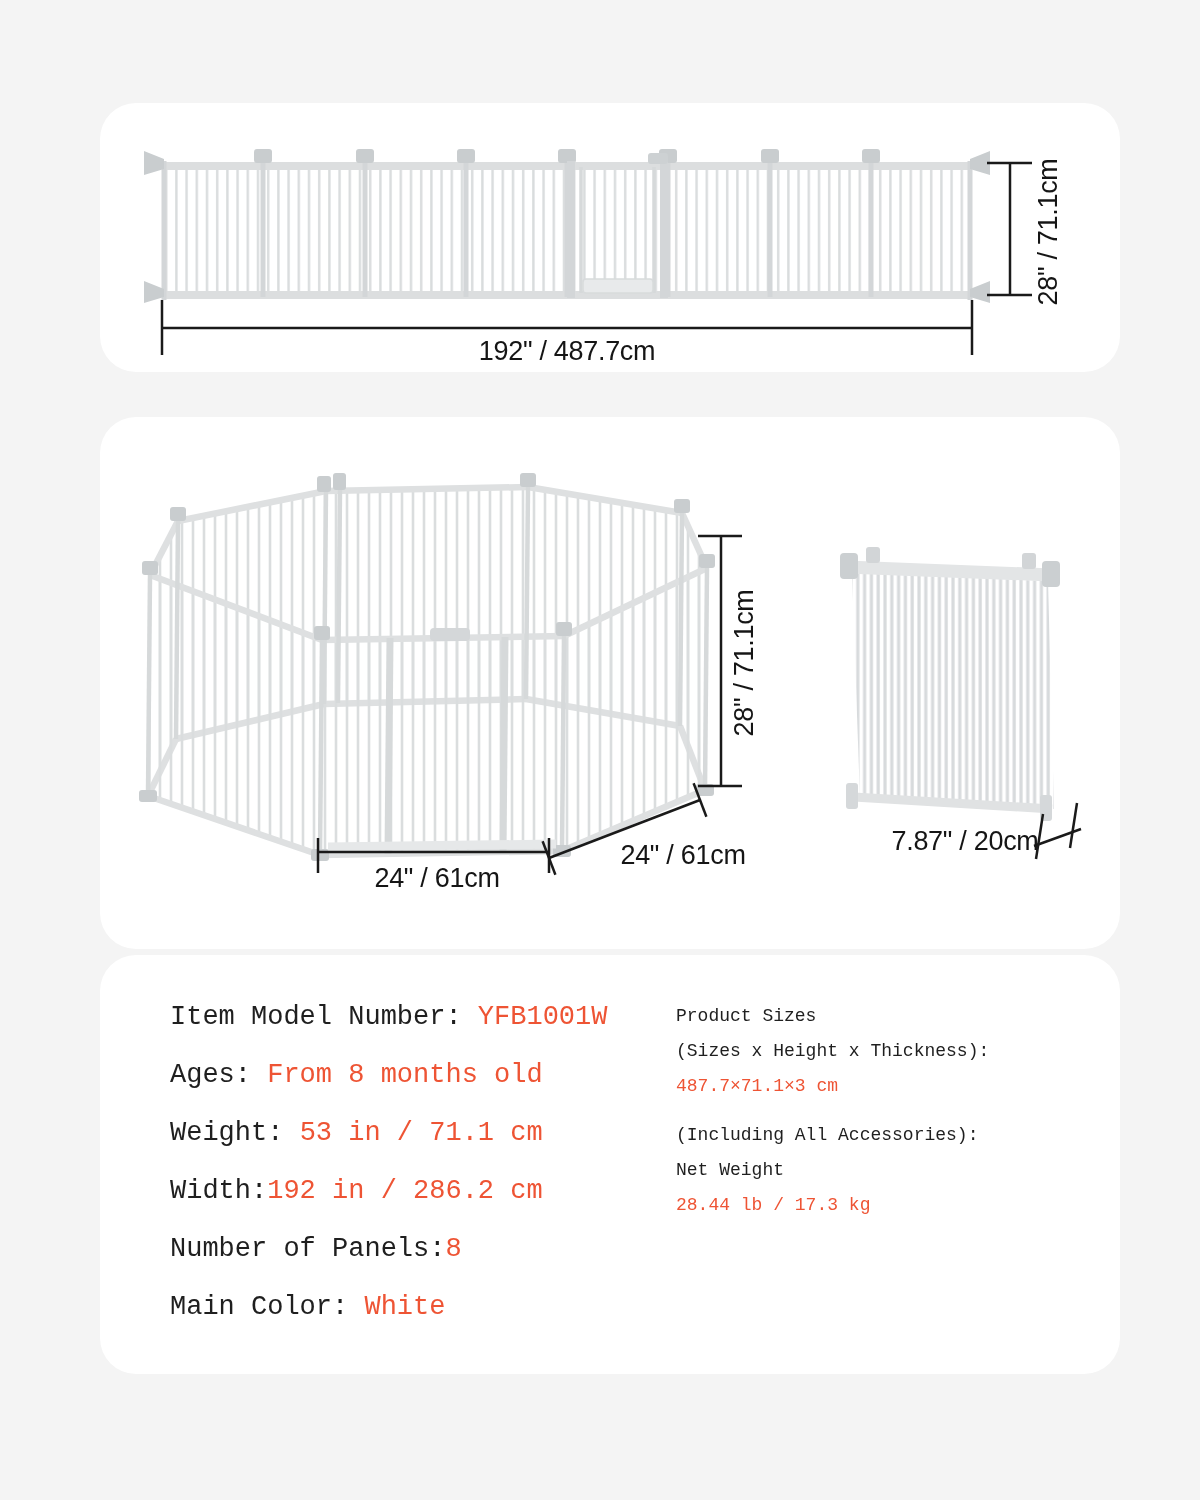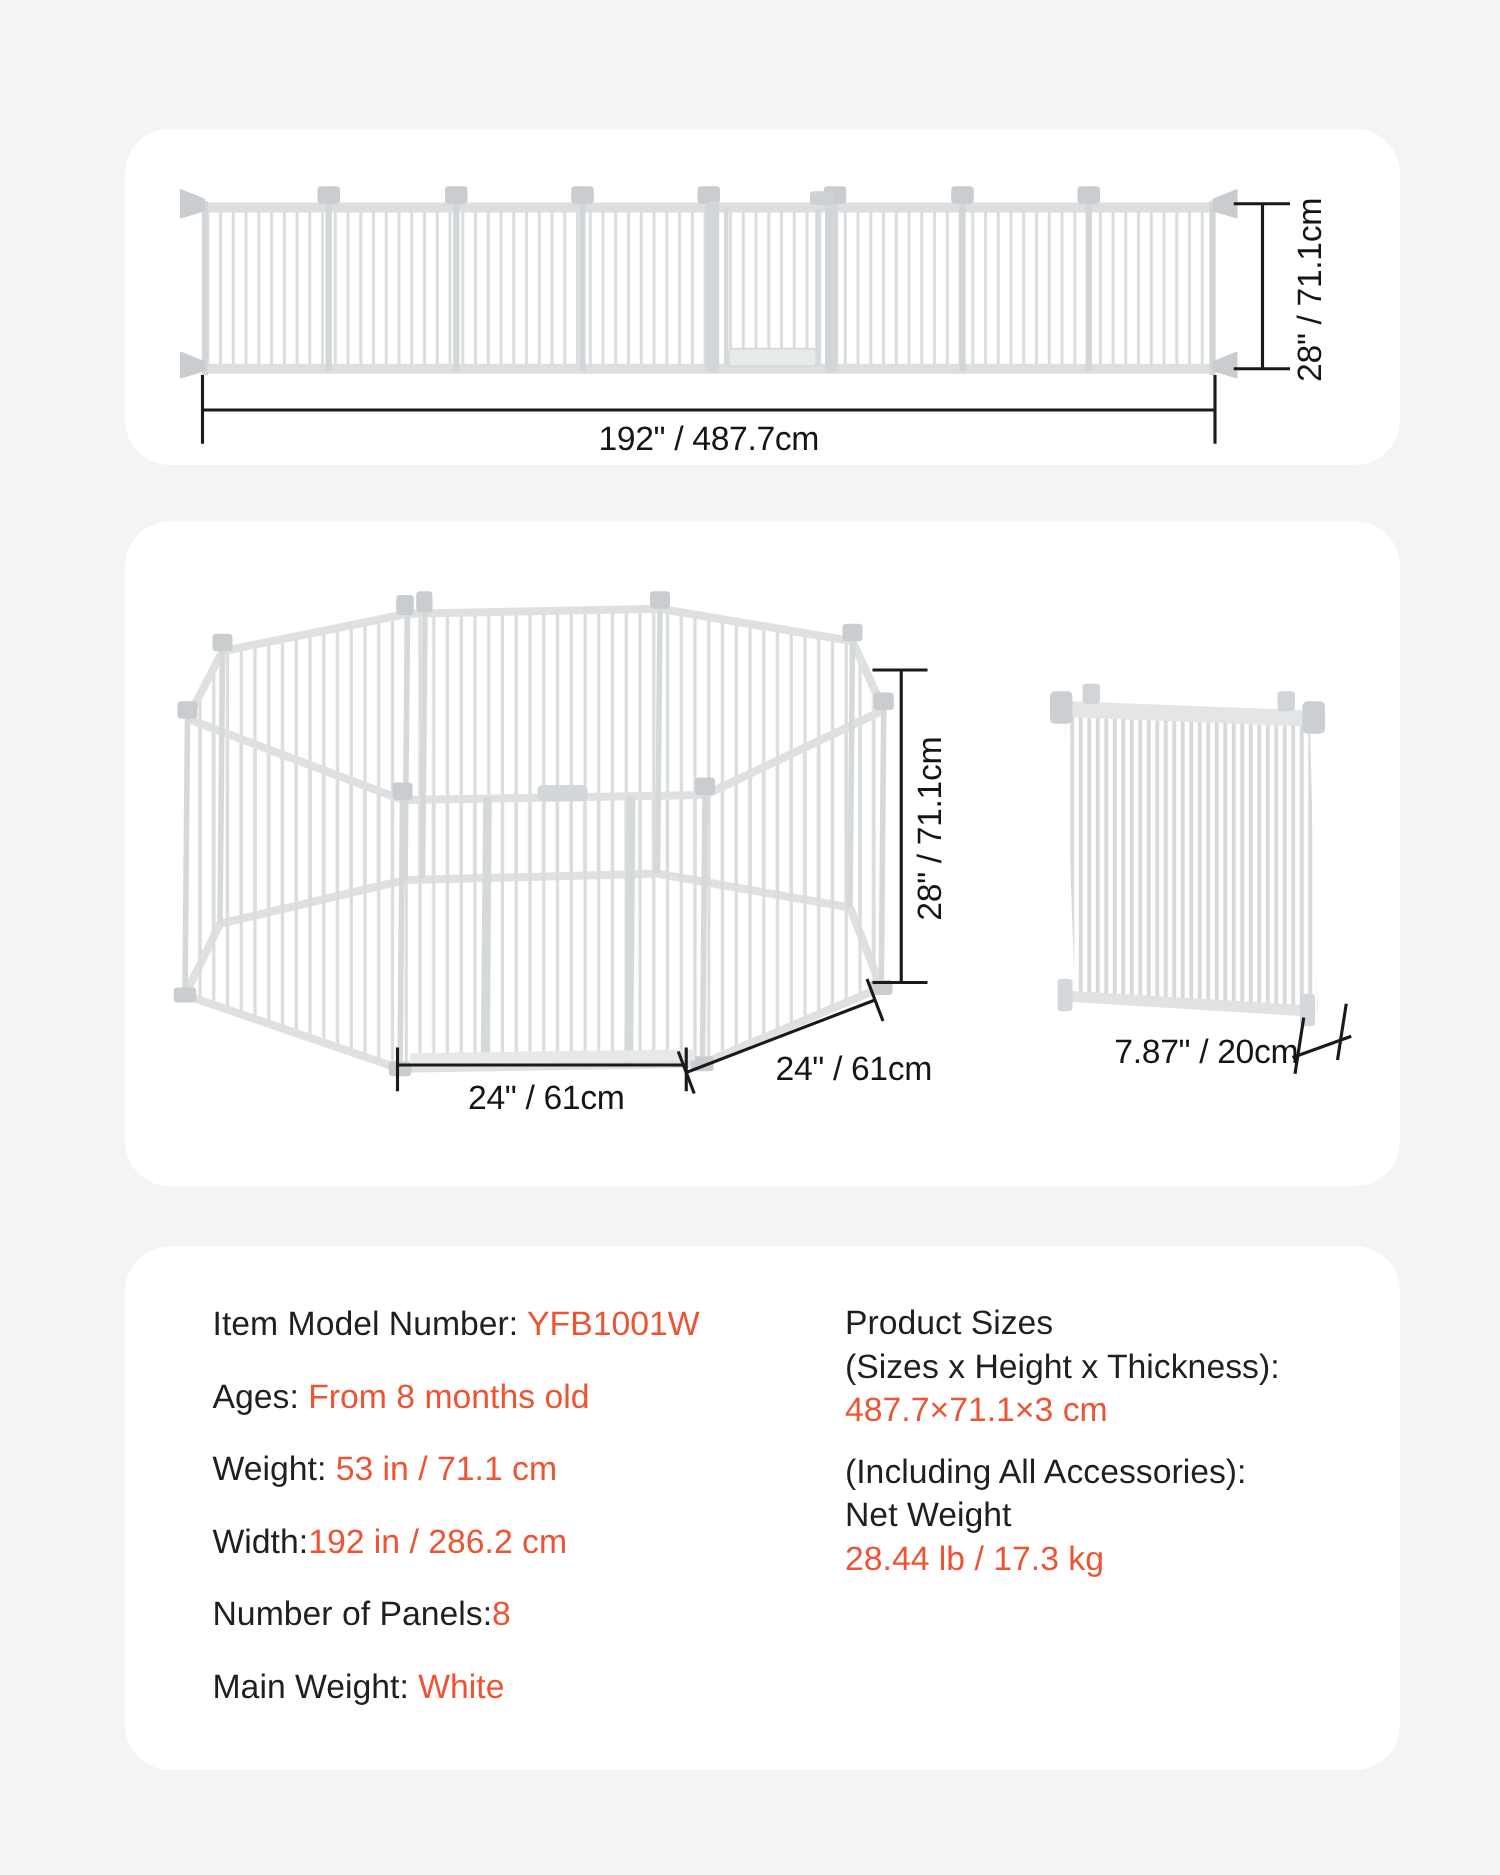--- a/index.html
+++ b/index.html
@@ -1,29 +1,29 @@
 <!DOCTYPE html>
 <html><head>
 <meta charset="utf-8">
 <style>
   html,body{margin:0;padding:0;background:#F4F4F4;}
   .stage{position:relative;width:1200px;height:1500px;background:#F4F4F4;overflow:hidden;
          font-family:"Liberation Sans", sans-serif;}
   .card{position:absolute;left:100px;width:1020px;background:#FFFFFF;border-radius:36px;}
   #card-flat{top:103px;height:269px;}
   #card-octagon{top:417px;height:532px;}
-  #card-specs{top:997px;height:419px;}
+  #card-specs{top:955px;height:419px;font-family:Liberation Mono, monospace;}
   .card svg{position:absolute;left:0;top:0;}
   .dim-label{font-size:27px;fill:#151515;letter-spacing:-0.3px;}
   
   .spec-col{position:absolute;}
   #spec-left{left:70px;top:48px;width:470px;}
   #spec-right{left:576px;top:44px;width:430px;}
   .spec-row{font-size:27px;line-height:29px;color:#1F1F1F;margin-bottom:29px;white-space:nowrap;}
-  .spec-block{font-size:27px;line-height:35px;color:#1F1F1F;margin-bottom:14px;}
+  .spec-block{font-size:18px;line-height:35px;color:#1F1F1F;margin-bottom:14px;}
   .val{color:#EE5434;}
 </style>
 </head>
 <body>
 
 <div class="stage">
 
   <div class="card" id="card-flat">
     <svg width="1020" height="269" viewBox="0 0 1020 269">
       <defs>
@@ -208,21 +208,21 @@
   </div>
 
   <div class="card" id="card-specs">
 
     <div class="spec-col" id="spec-left">
       <div class="spec-row"><span>Item Model Number: </span><span class="val">YFB1001W</span></div>
       <div class="spec-row"><span>Ages: </span><span class="val">From 8 months old</span></div>
       <div class="spec-row"><span>Weight: </span><span class="val">53 in / 71.1 cm</span></div>
       <div class="spec-row"><span>Width:</span><span class="val">192 in / 286.2 cm</span></div>
       <div class="spec-row"><span>Number of Panels:</span><span class="val">8</span></div>
-      <div class="spec-row"><span>Main Weight: </span><span class="val">White</span></div>
+      <div class="spec-row"><span>Main Color: </span><span class="val">White</span></div>
     </div>
 
     <div class="spec-col" id="spec-right">
       <div class="spec-block">
         <div>Product Sizes</div>
         <div>(Sizes x Height x Thickness):</div>
         <div class="val">487.7×71.1×3 cm</div>
       </div>
       <div class="spec-block">
         <div>(Including All Accessories):</div>

